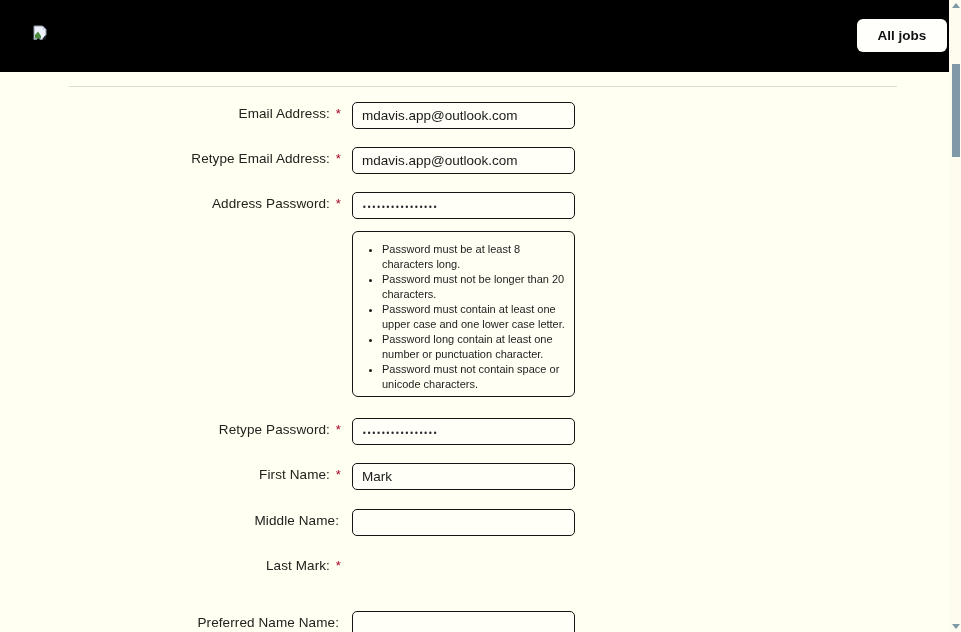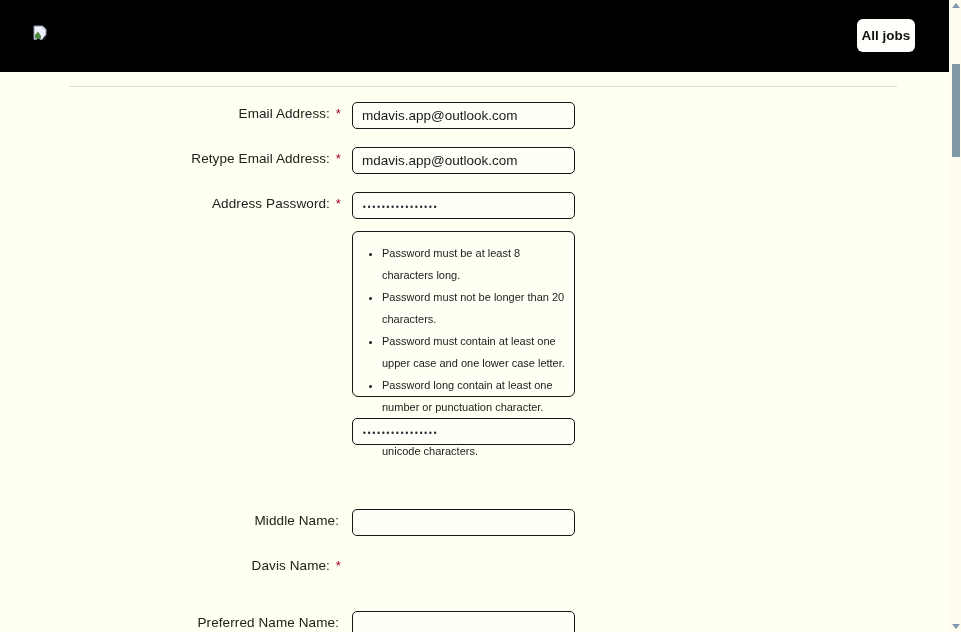--- a/index.html
+++ b/index.html
@@ -15,21 +15,21 @@
     position: absolute; left: 0; top: 0;
     width: 949px; height: 72px;
     background: #000000;
   }
   .logo {
     position: absolute; left: 33px; top: 25px;
     width: 14px; height: 16px;
   }
   .all-jobs-btn {
     position: absolute; left: 857px; top: 19px;
-    width: 58px; height: 33px;
+    width: 90px; height: 33px;
     background: #fffffb;
     border: none; border-radius: 6px;
     box-shadow: 0 1px 2px rgba(0,0,0,0.35);
     font-family: "Liberation Sans", sans-serif;
     font-size: 13.5px; font-weight: 700; color: #111111;
     cursor: pointer;
   }
 
   
   .scrollbar {
@@ -115,21 +115,21 @@
     background: #fffff4;
     border: 1.5px solid #141414;
     border-radius: 6px;
   }
   .rules-box ul {
     margin: 10px 6px 0 0;
     padding-left: 29px;
   }
   .rules-box li {
     font-size: 11px;
-    line-height: 22px;
+    line-height: 15px;
     color: #1c1c1c;
     list-style-type: disc;
   }
 </style>
 </head>
 <body>
 
 <div class="header">
   <span class="logo">
     <svg width="14" height="16" viewBox="0 0 14 16">
@@ -178,37 +178,46 @@
   <ul>
     <li>Password must be at least 8 characters long.</li>
     <li>Password must not be longer than 20 characters.</li>
     <li>Password must contain at least one upper case and one lower case letter.</li>
     <li>Password long contain at least one number or punctuation character.</li>
     <li>Password must not contain space or unicode characters.</li>
   </ul>
 </div>
 
 <div class="form-row row-4">
+  <div class="field-label">
+    <span>Retype Password:</span>
+    <span class="req">*</span>
+  </div>
   <input type="text" class="text-input masked" value="••••••••••••••••" style="">
 </div>
 
 <div class="form-row row-5">
+  <div class="field-label">
+    <span>First Name:</span>
+    <span class="req">*</span>
+  </div>
+  <input type="text" class="text-input" value="Mark" style="">
 </div>
 
 <div class="form-row row-6">
   <div class="field-label">
     <span>Middle Name:</span>
     <span class="req"></span>
   </div>
   <input type="text" class="text-input" value="" style="">
 </div>
 
 <div class="form-row row-7">
   <div class="field-label">
-    <span>Davis Name:</span>
+    <span>Last Mark:</span>
     <span class="req">*</span>
   </div>
 </div>
 
 <div class="form-row row-8">
   <div class="field-label">
     <span>Preferred Name Name:</span>
     <span class="req"></span>
   </div>
   <input type="text" class="text-input" value="" style="">

